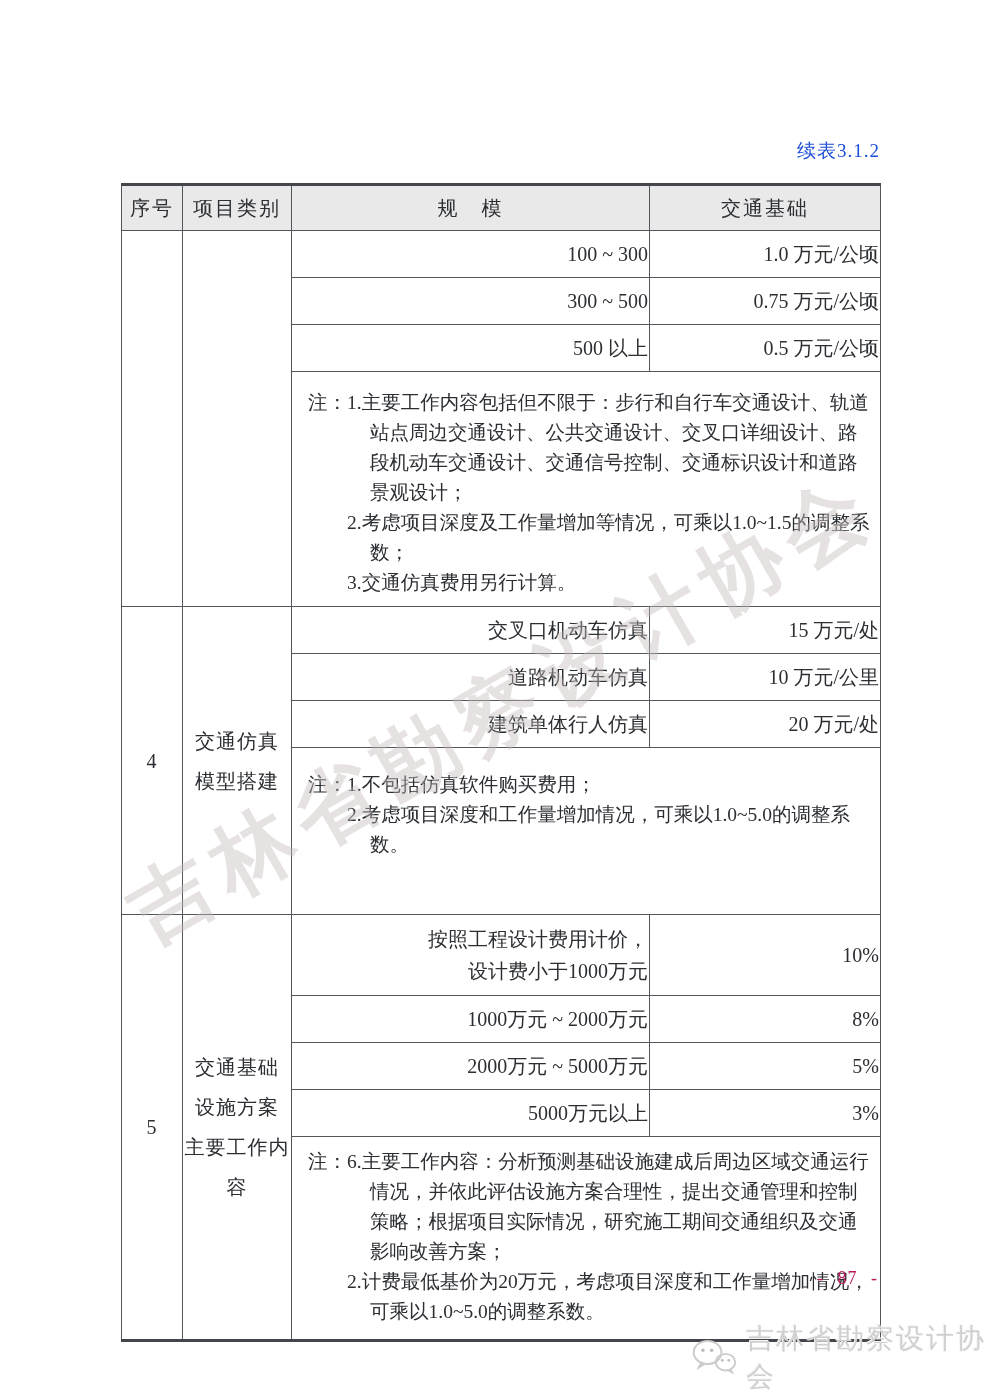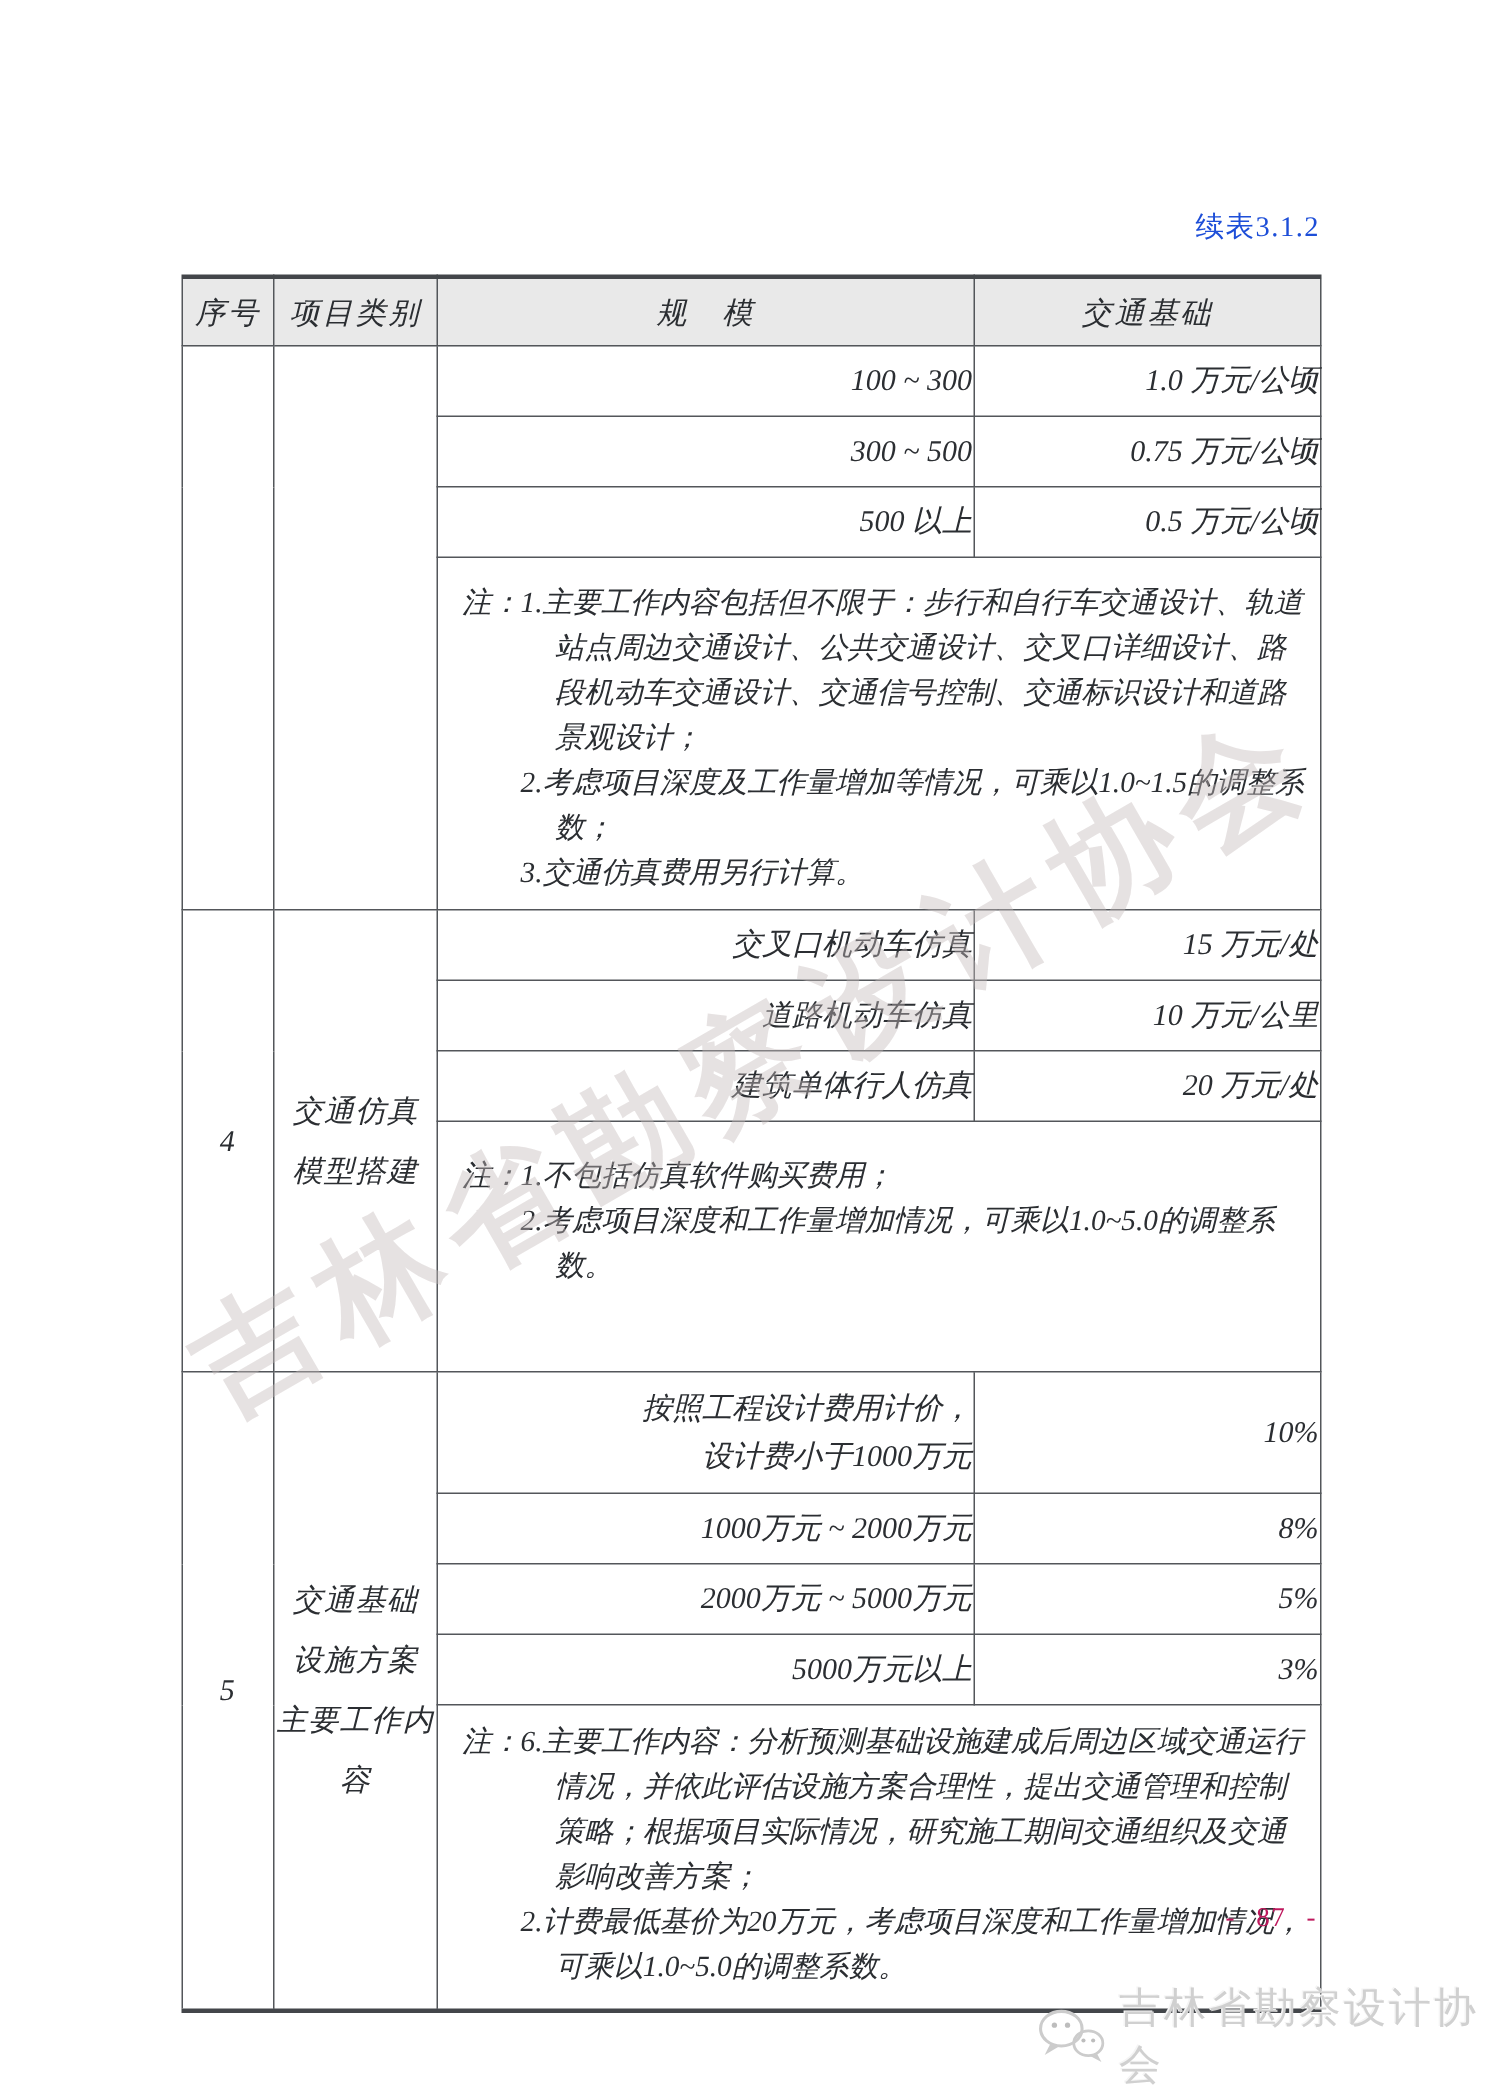--- a/index.html
+++ b/index.html
@@ -8,21 +8,21 @@
     font-family:"Liberation Serif","DejaVu Serif",serif;color:#2f3337;
   }
   .caption{
     position:absolute;top:138px;right:120px;font-size:19px;letter-spacing:1px;color:#1d4ed8;
   }
   table.fee-table{
     position:absolute;left:121px;top:183px;width:759px;
     border-collapse:collapse;table-layout:fixed;
     border:1px solid #53565a;border-top:3px solid #43464a;border-bottom:3px solid #43464a;
   }
-  .fee-table th,.fee-table td{border:1px solid #53565a;font-style:italic;}
+  .fee-table th,.fee-table td{border:1px solid #53565a;}
   .fee-table th{
     background:#e9e9e9;height:42px;font-size:20px;font-weight:normal;
     text-align:center;letter-spacing:2px;color:#2b2e32;
   }
   td.c-no,td.c-cat{
     text-align:center;vertical-align:middle;font-size:20px;color:#2b2e32;
     white-space:pre-line;line-height:2.0;letter-spacing:1px;
   }
   td.c-scale,td.c-price{
     text-align:right;vertical-align:middle;font-size:20px;color:#2b2e32;

